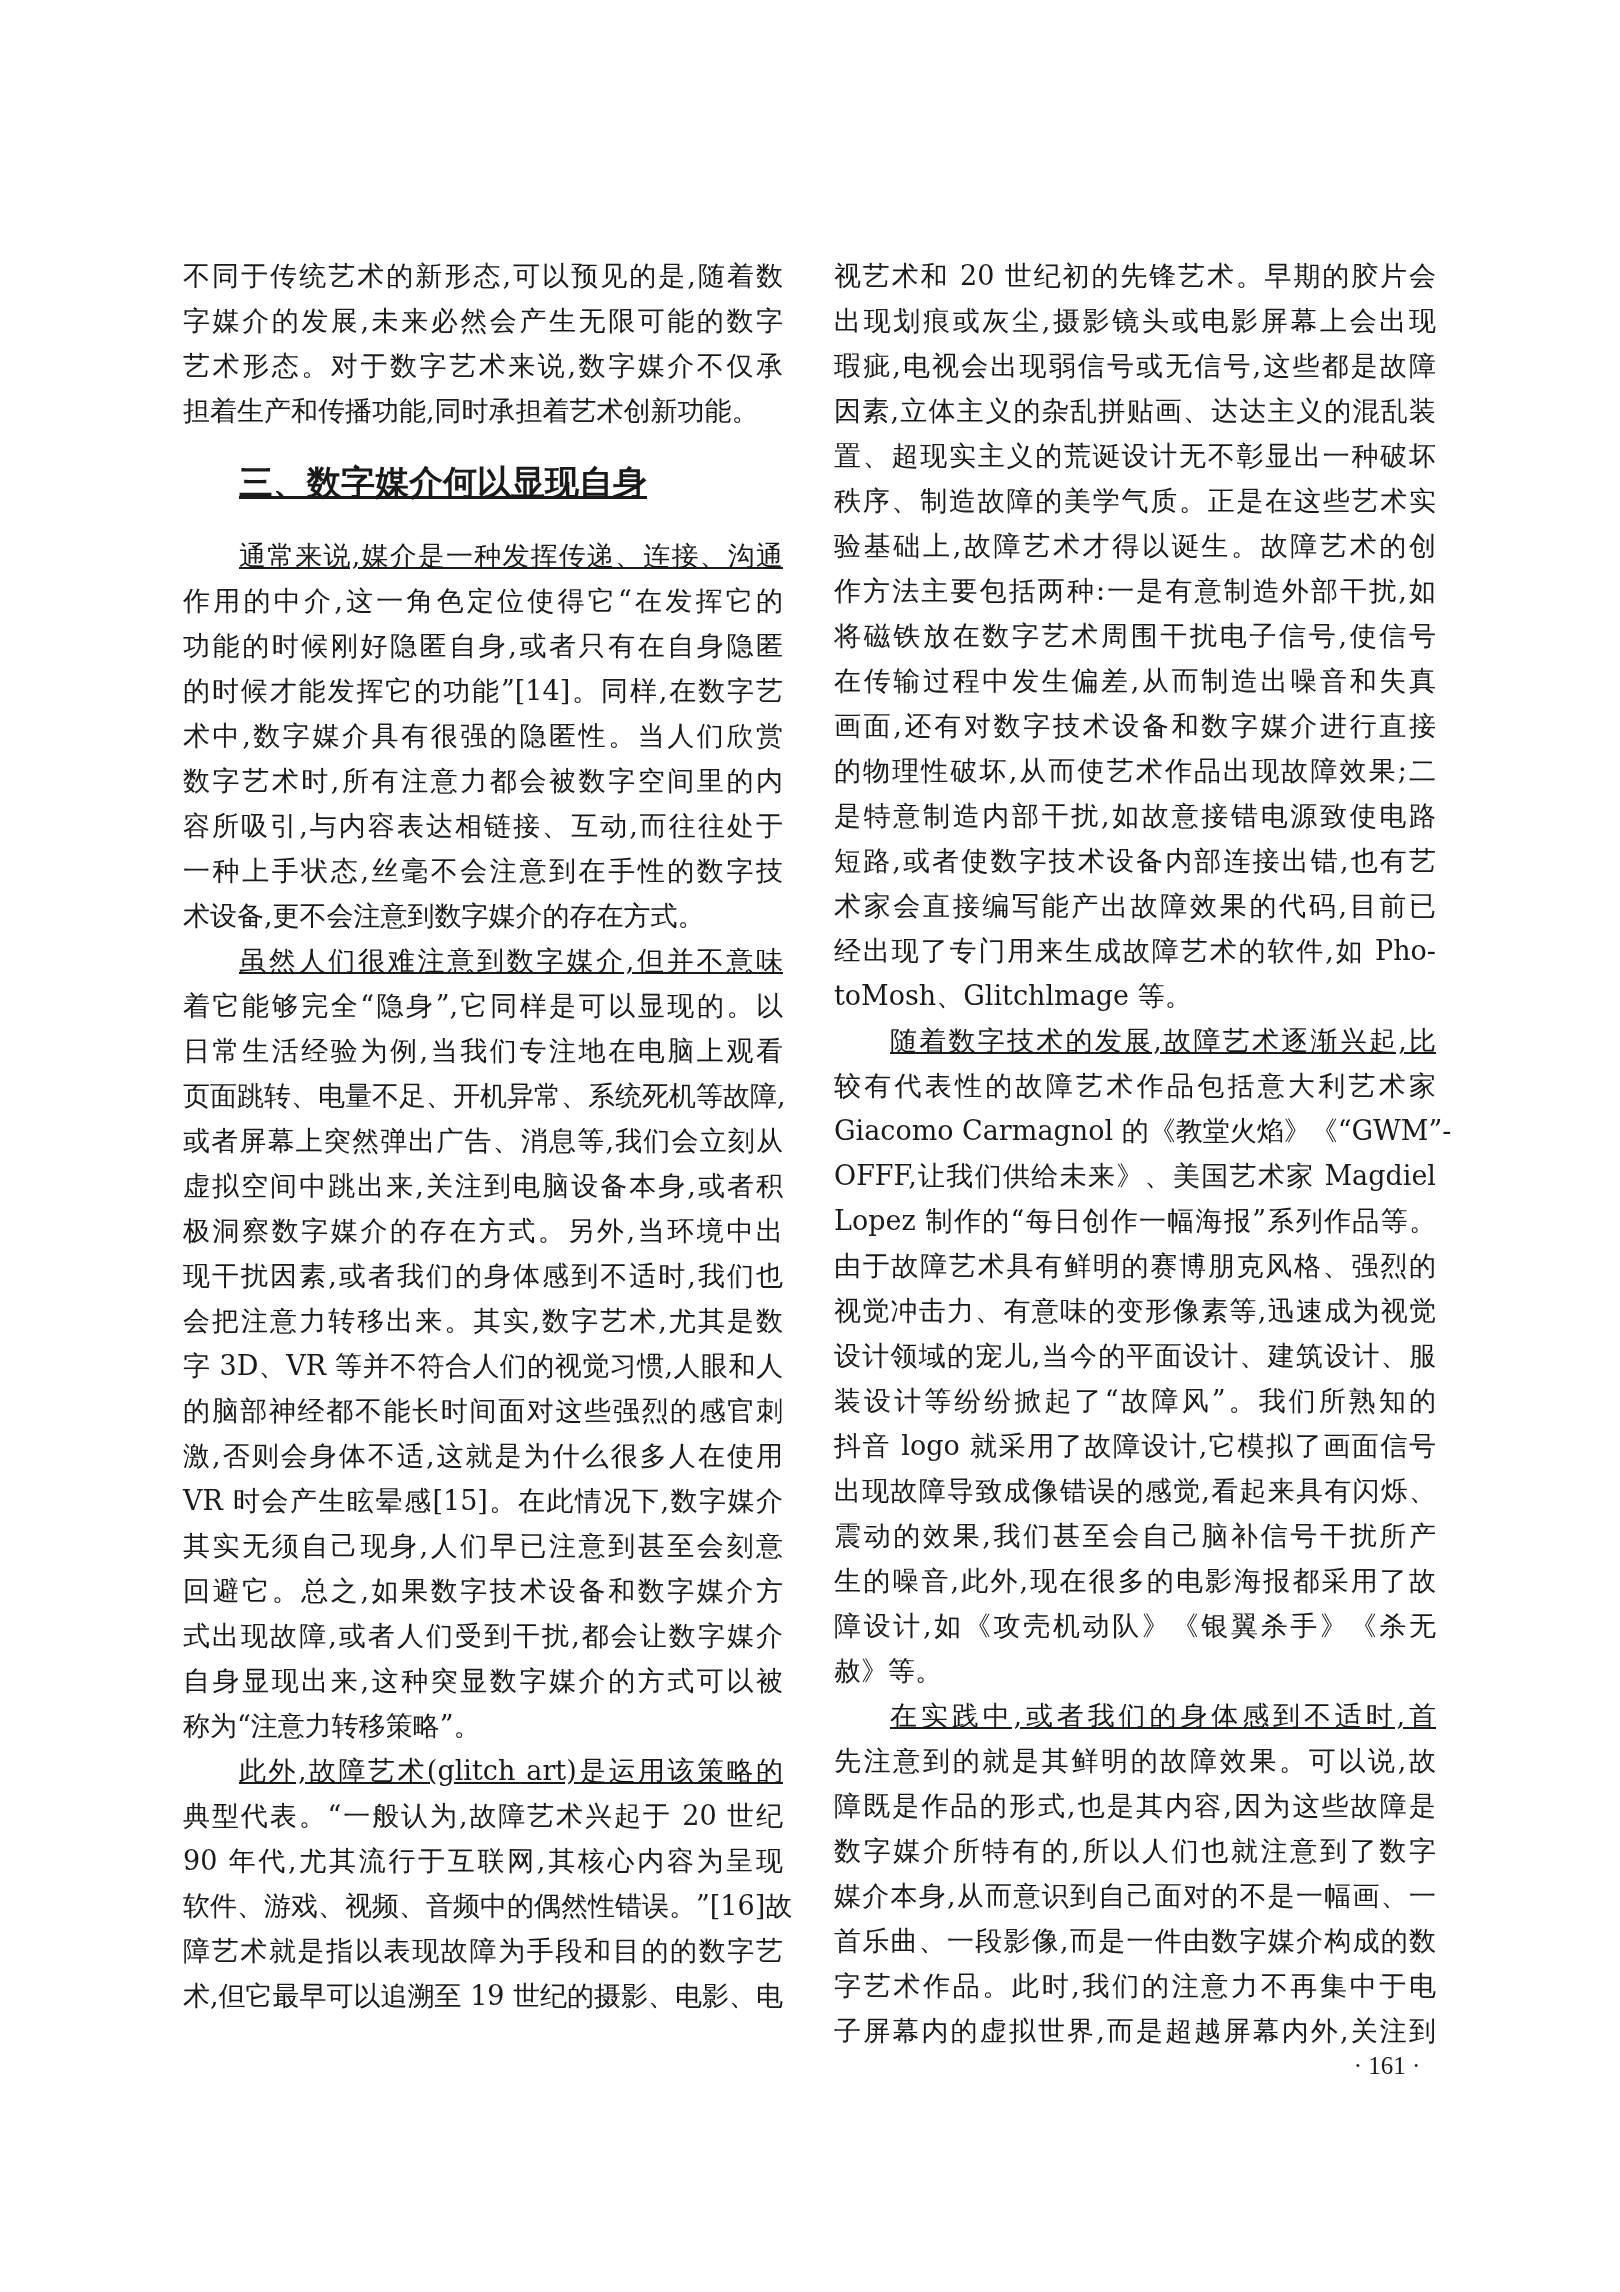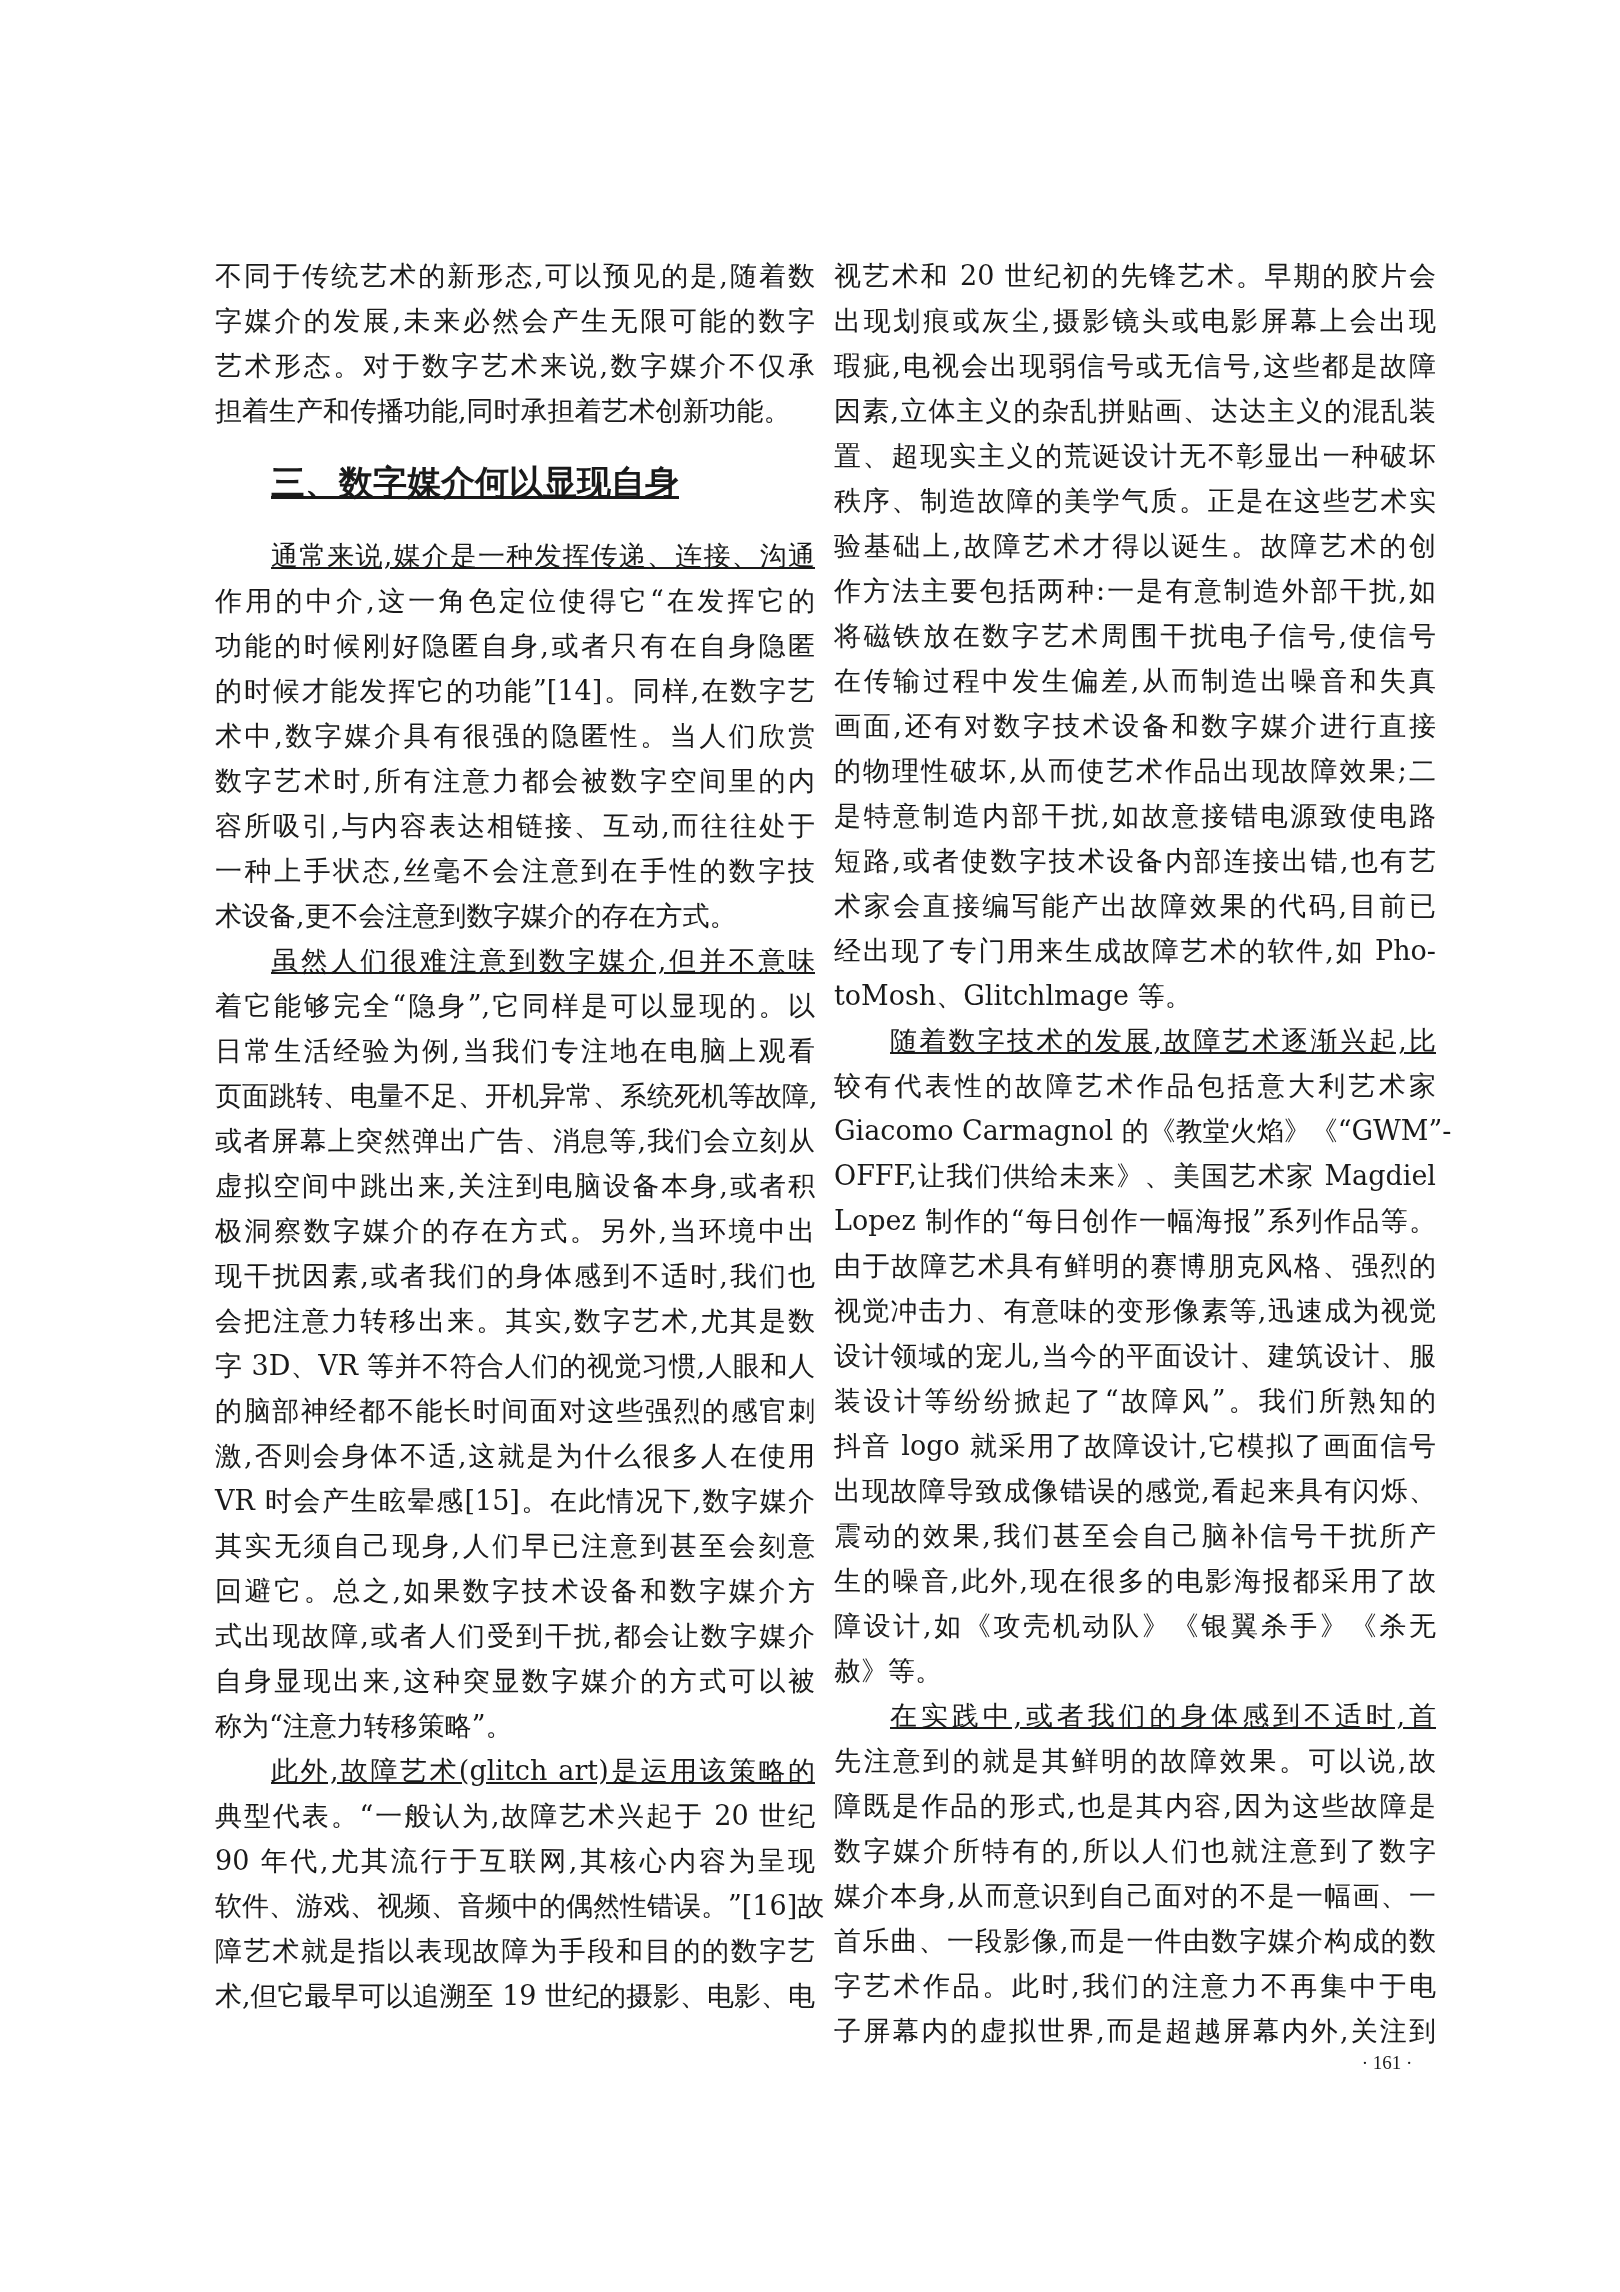--- a/index.html
+++ b/index.html
@@ -1,29 +1,29 @@
 <!DOCTYPE html>
 <html><head>
 <meta charset="utf-8">
 <style>
   html, body { margin: 0; padding: 0; background: #ffffff; }
   body { width: 1620px; height: 2293px; position: relative; overflow: hidden;
          font-family: "DejaVu Serif", "Liberation Serif", serif; color: #1a1a1a; }
   .col { position: absolute; top: 253px; }
-  .col.left { left: 183px; width: 600px; margin-left: 32px; }
+  .col.left { left: 183px; width: 600px; }
   .col.right { left: 834px; width: 602px; }
   .line { height: 45px; line-height: 45px; font-size: 27px; white-space: nowrap;
           text-align: justify; text-align-last: justify; letter-spacing: 0; }
   .line.last { text-align-last: left; }
   .line.indent { padding-left: 56px; text-decoration: underline; }
   .line.heading { font-family: "DejaVu Sans", "Liberation Sans", sans-serif; font-weight: bold;
                   text-align-last: left; padding-left: 56px; font-size: 34px; text-decoration: underline; }
   .gap { height: 27.4px; }
   .page-number { position: absolute; top: 2052px; left: 1333px; width: 108px; text-align: center;
-                 font-size: 19px; font-family: "Liberation Serif", serif; }
+                 font-size: 25px; font-family: "Liberation Serif", serif; }
 </style>
 </head>
 <body>
 
 <div class="col left" id="leftCol">
     <div class="line">不同于传统艺术的新形态,可以预见的是,随着数</div>
     <div class="line">字媒介的发展,未来必然会产生无限可能的数字</div>
     <div class="line">艺术形态。对于数字艺术来说,数字媒介不仅承</div>
     <div class="line last">担着生产和传播功能,同时承担着艺术创新功能。</div>
     <div class="gap"></div>

